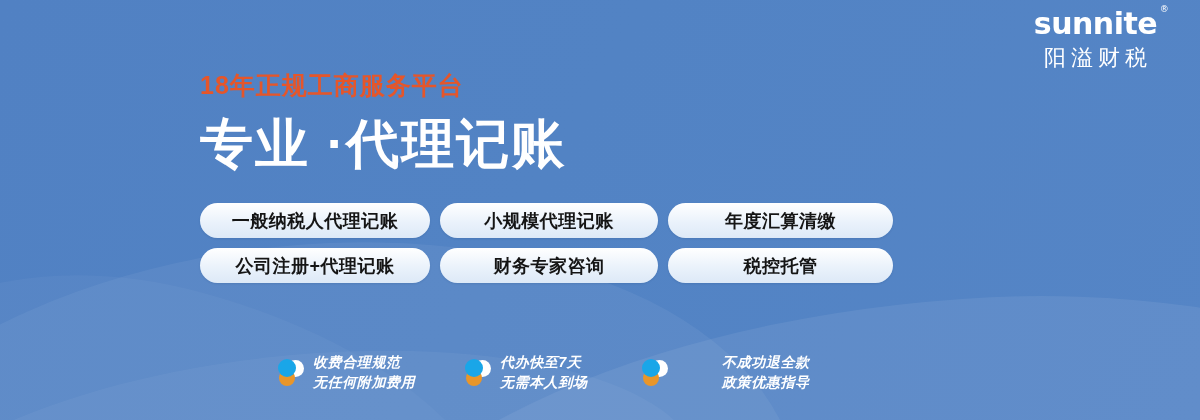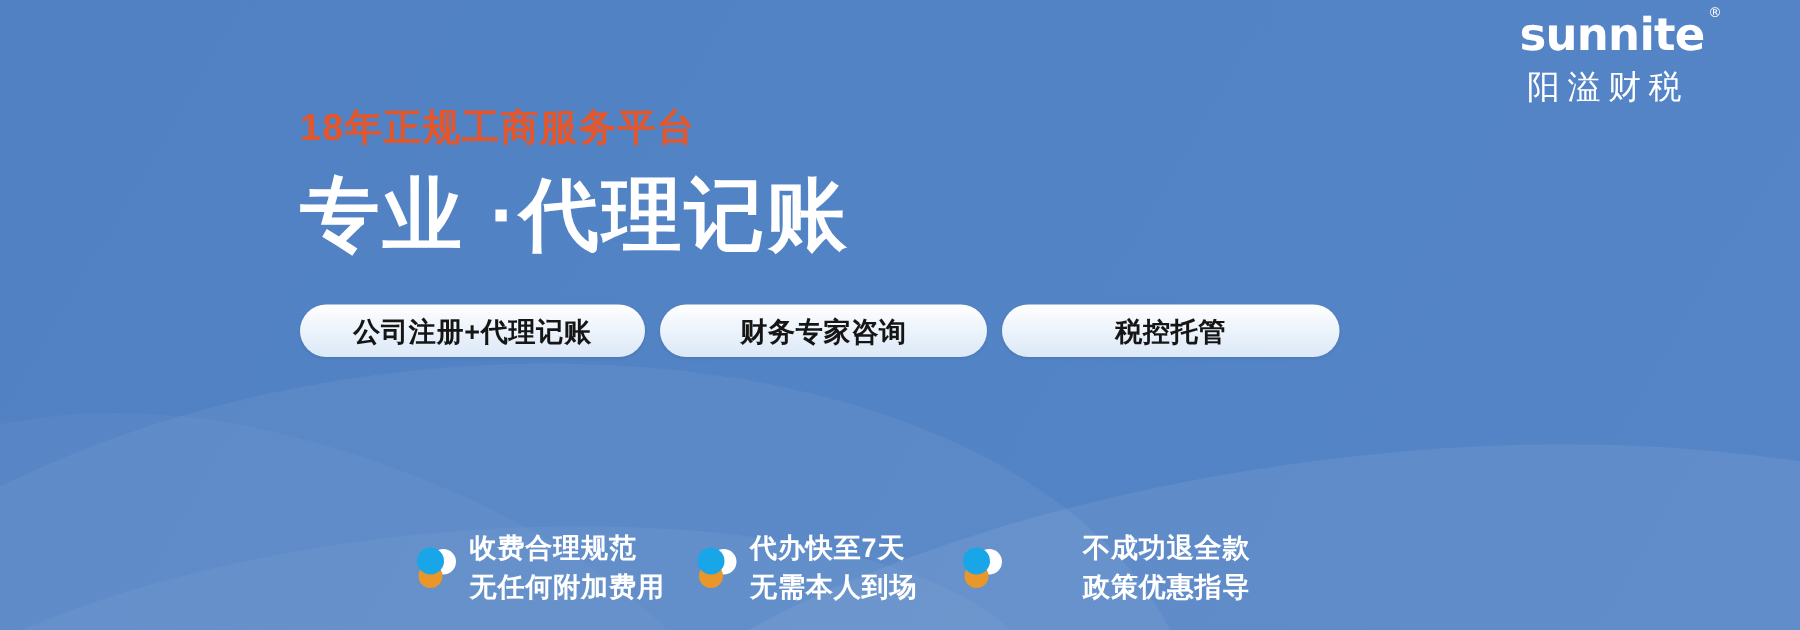--- a/index.html
+++ b/index.html
@@ -54,21 +54,21 @@
     border-radius:48% 52% 55% 45% / 58% 42% 58% 42%;
     transform:rotate(14deg);
     pointer-events:none;
   }
 
   
   .logo {
     position:absolute;
     right:22px; top:8px;
     width:165px;
-    text-align:left;
+    text-align:center;
     z-index:6;
   }
   .logo-mark {
     position:relative;
     display:inline-block;
     color:#ffffff;
     font-size:30px;
     font-weight:700;
     letter-spacing:-0.5px;
     line-height:1.05;
@@ -175,25 +175,26 @@
   .feat-icon .dot {
     position:absolute;
     left:0px; top:2px;
     width:18px; height:18px;
     border-radius:50%;
     background:#19a6e8;
   }
 
   .feat-text {
     color:#ffffff;
-    font-size:18px;
+    font-size:14px;
     font-weight:700;
     line-height:1.45;
     letter-spacing:0.6px;
     white-space:nowrap;
+    font-style:italic;
   }
 </style>
 </head>
 <body>
 
 <div class="banner">
 
   <div class="wave-a"></div>
   <div class="wave-d"></div>
   <div class="wave-b"></div>
@@ -206,20 +207,25 @@
     </div>
     <div class="logo-cn">阳溢财税</div>
   </div>
 
   <div class="headline">
     <div class="tagline">18年正规工商服务平台</div>
     <div class="title">专业 ·代理记账</div>
   </div>
 
   <div class="pill-grid">
+    <div class="pill-row">
+      <div class="pill c1">一般纳税人代理记账</div>
+      <div class="pill c2">小规模代理记账</div>
+      <div class="pill c3">年度汇算清缴</div>
+    </div>
     <div class="pill-row">
       <div class="pill c1">公司注册+代理记账</div>
       <div class="pill c2">财务专家咨询</div>
       <div class="pill c3">税控托管</div>
     </div>
   </div>
 
   <div class="features">
 
     <div class="feature f1">

